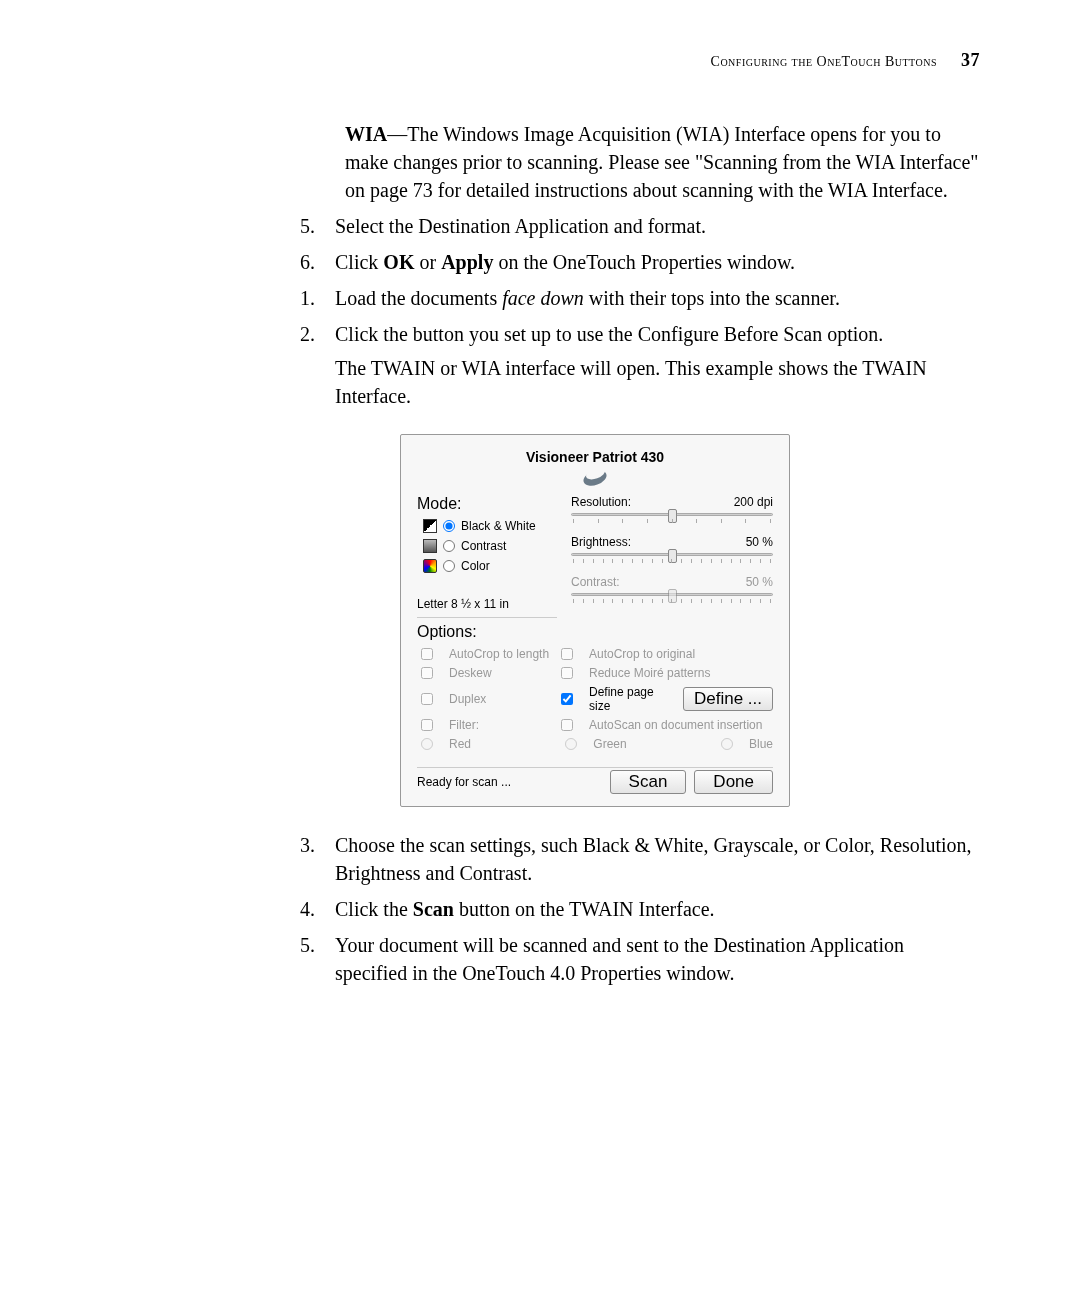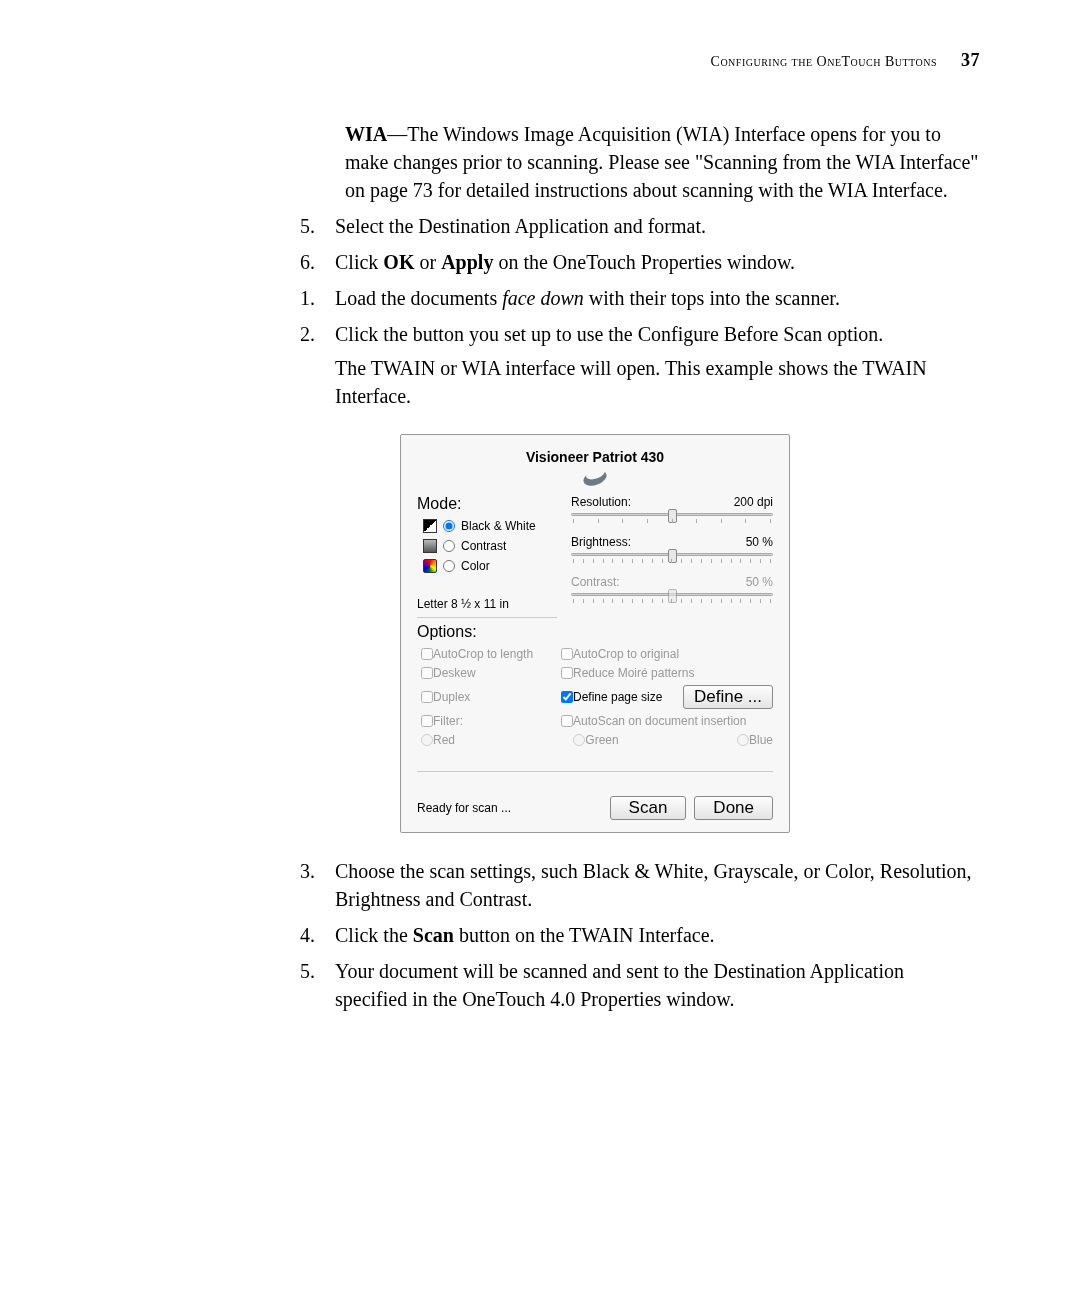--- a/index.html
+++ b/index.html
@@ -197,38 +197,38 @@
     }
     .opt-row {
       display: flex;
       gap: 10px;
       margin: 5px 0 5px 4px;
       align-items: center;
     }
     .opt-cb {
       display: flex;
       align-items: center;
-      gap: 0;
+      gap: 16px;
       font-size: 12px;
     }
     .opt-col1 { width: 130px; }
     .btn {
       font-size: 17px;
       padding: 1px 10px;
       border: 1px solid #888;
       background: linear-gradient(#fdfdfd,#e4e4e4);
       border-radius: 3px;
       font-family: inherit;
     }
     .dlg-footer {
       display: flex;
       justify-content: space-between;
       align-items: center;
-      margin-top: 24px;
-      padding-top: 24px;
+      margin-top: 16px;
+      padding-top: 2px;
       border-top: 1px solid #ccc;
     }
     .footer-status { font-size: 12px; }
     .footer-btns { display: flex; gap: 8px; }
     .color-filter-row {
       display: flex;
       gap: 14px;
       margin-left: 4px;
       margin-top: 4px;
       justify-content: space-between;

